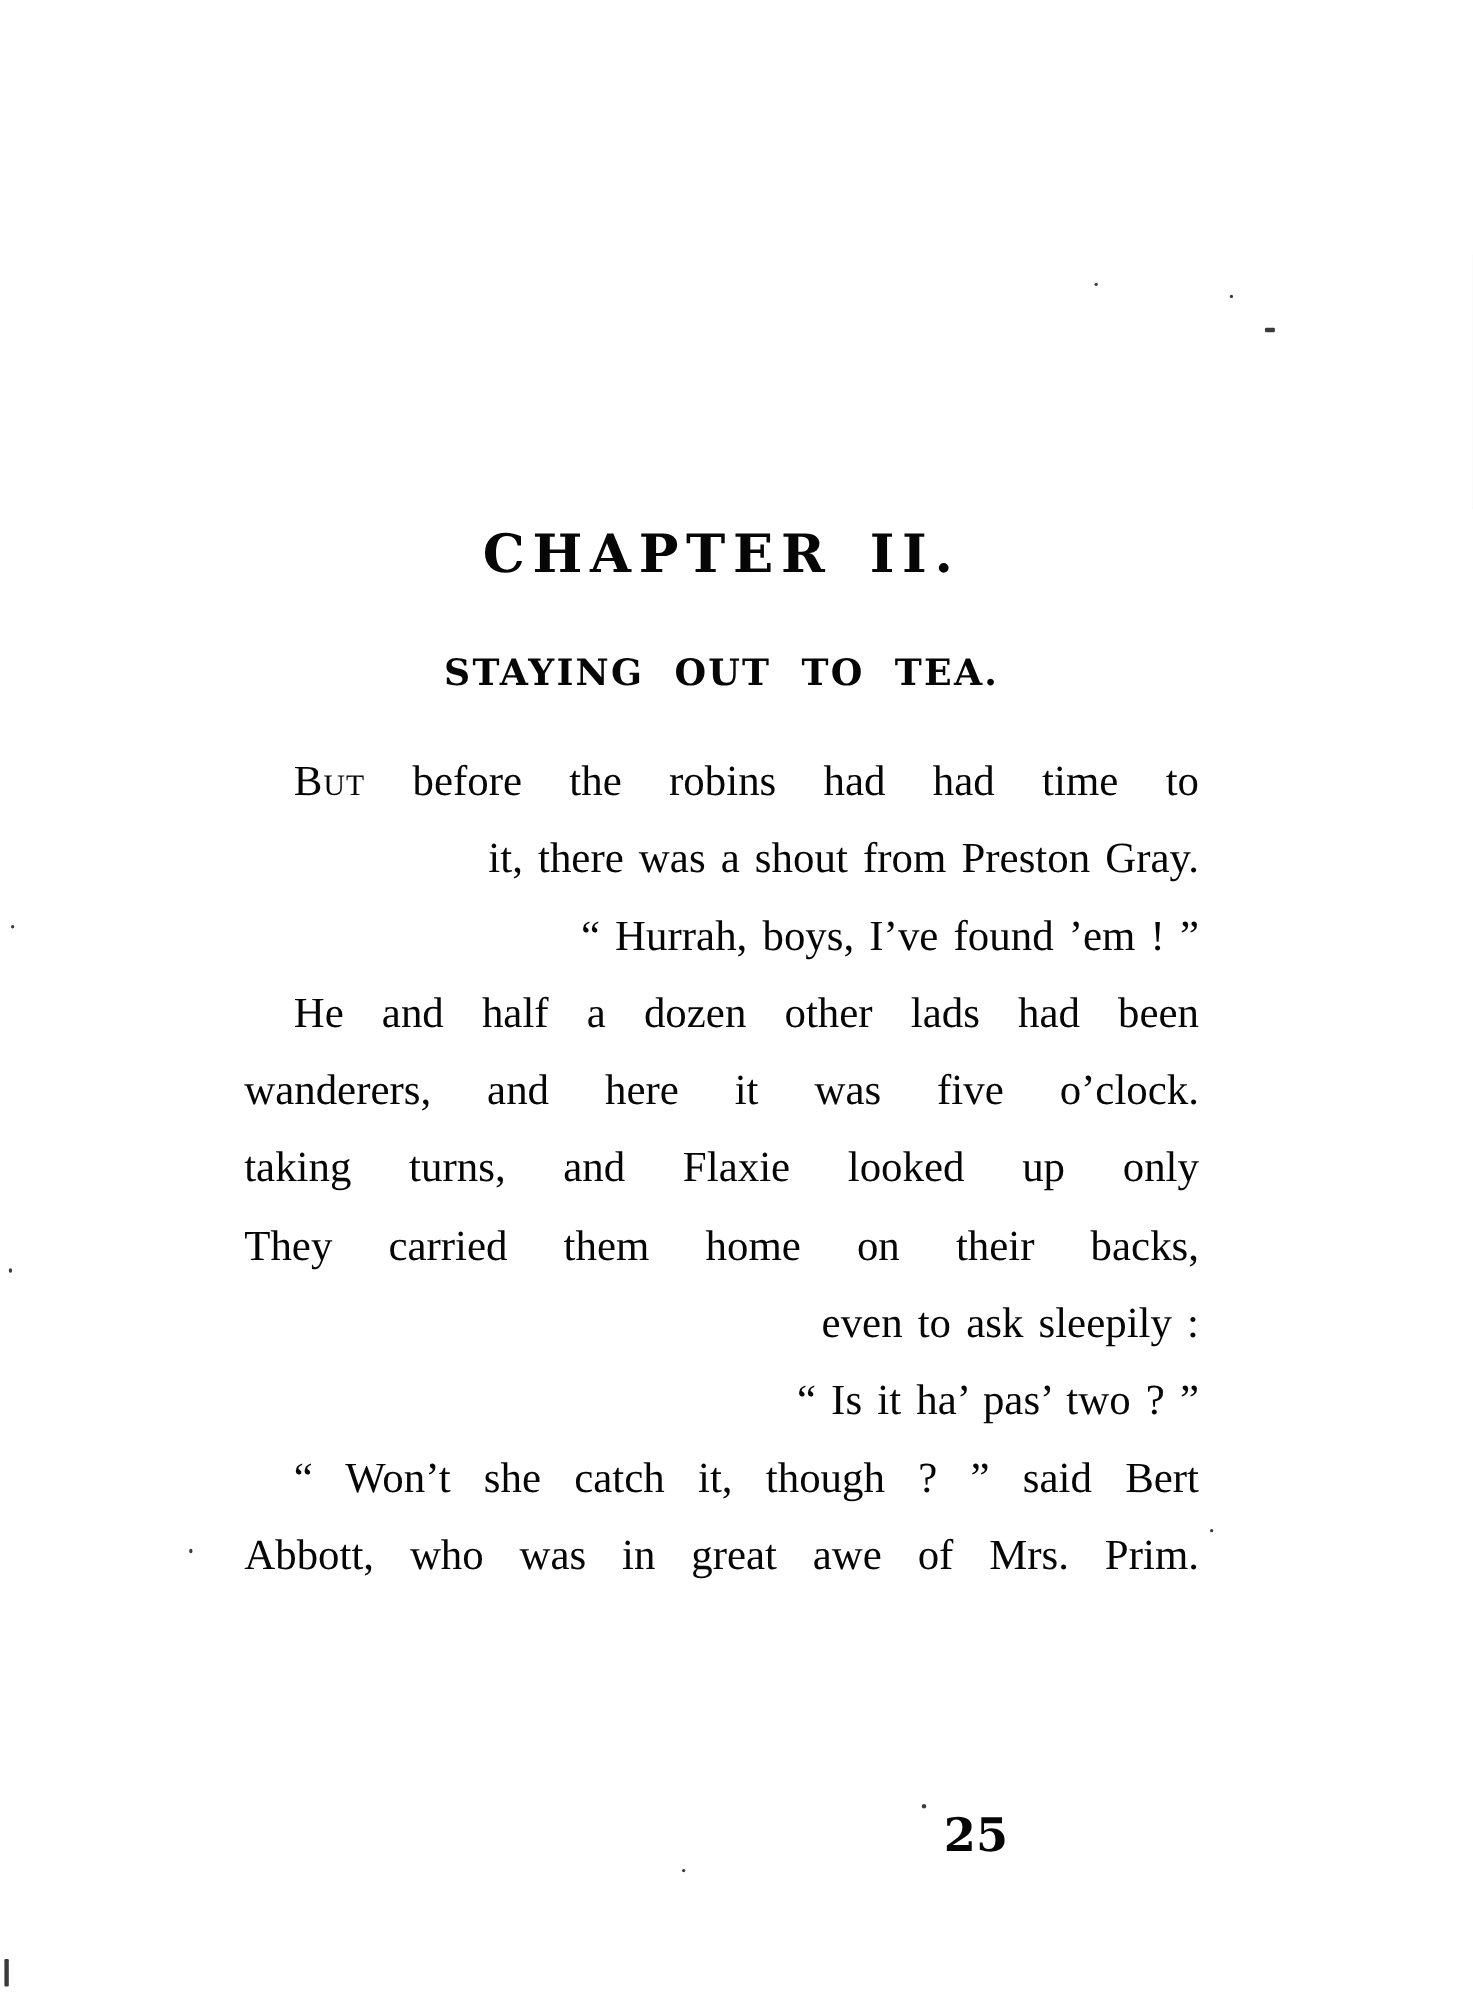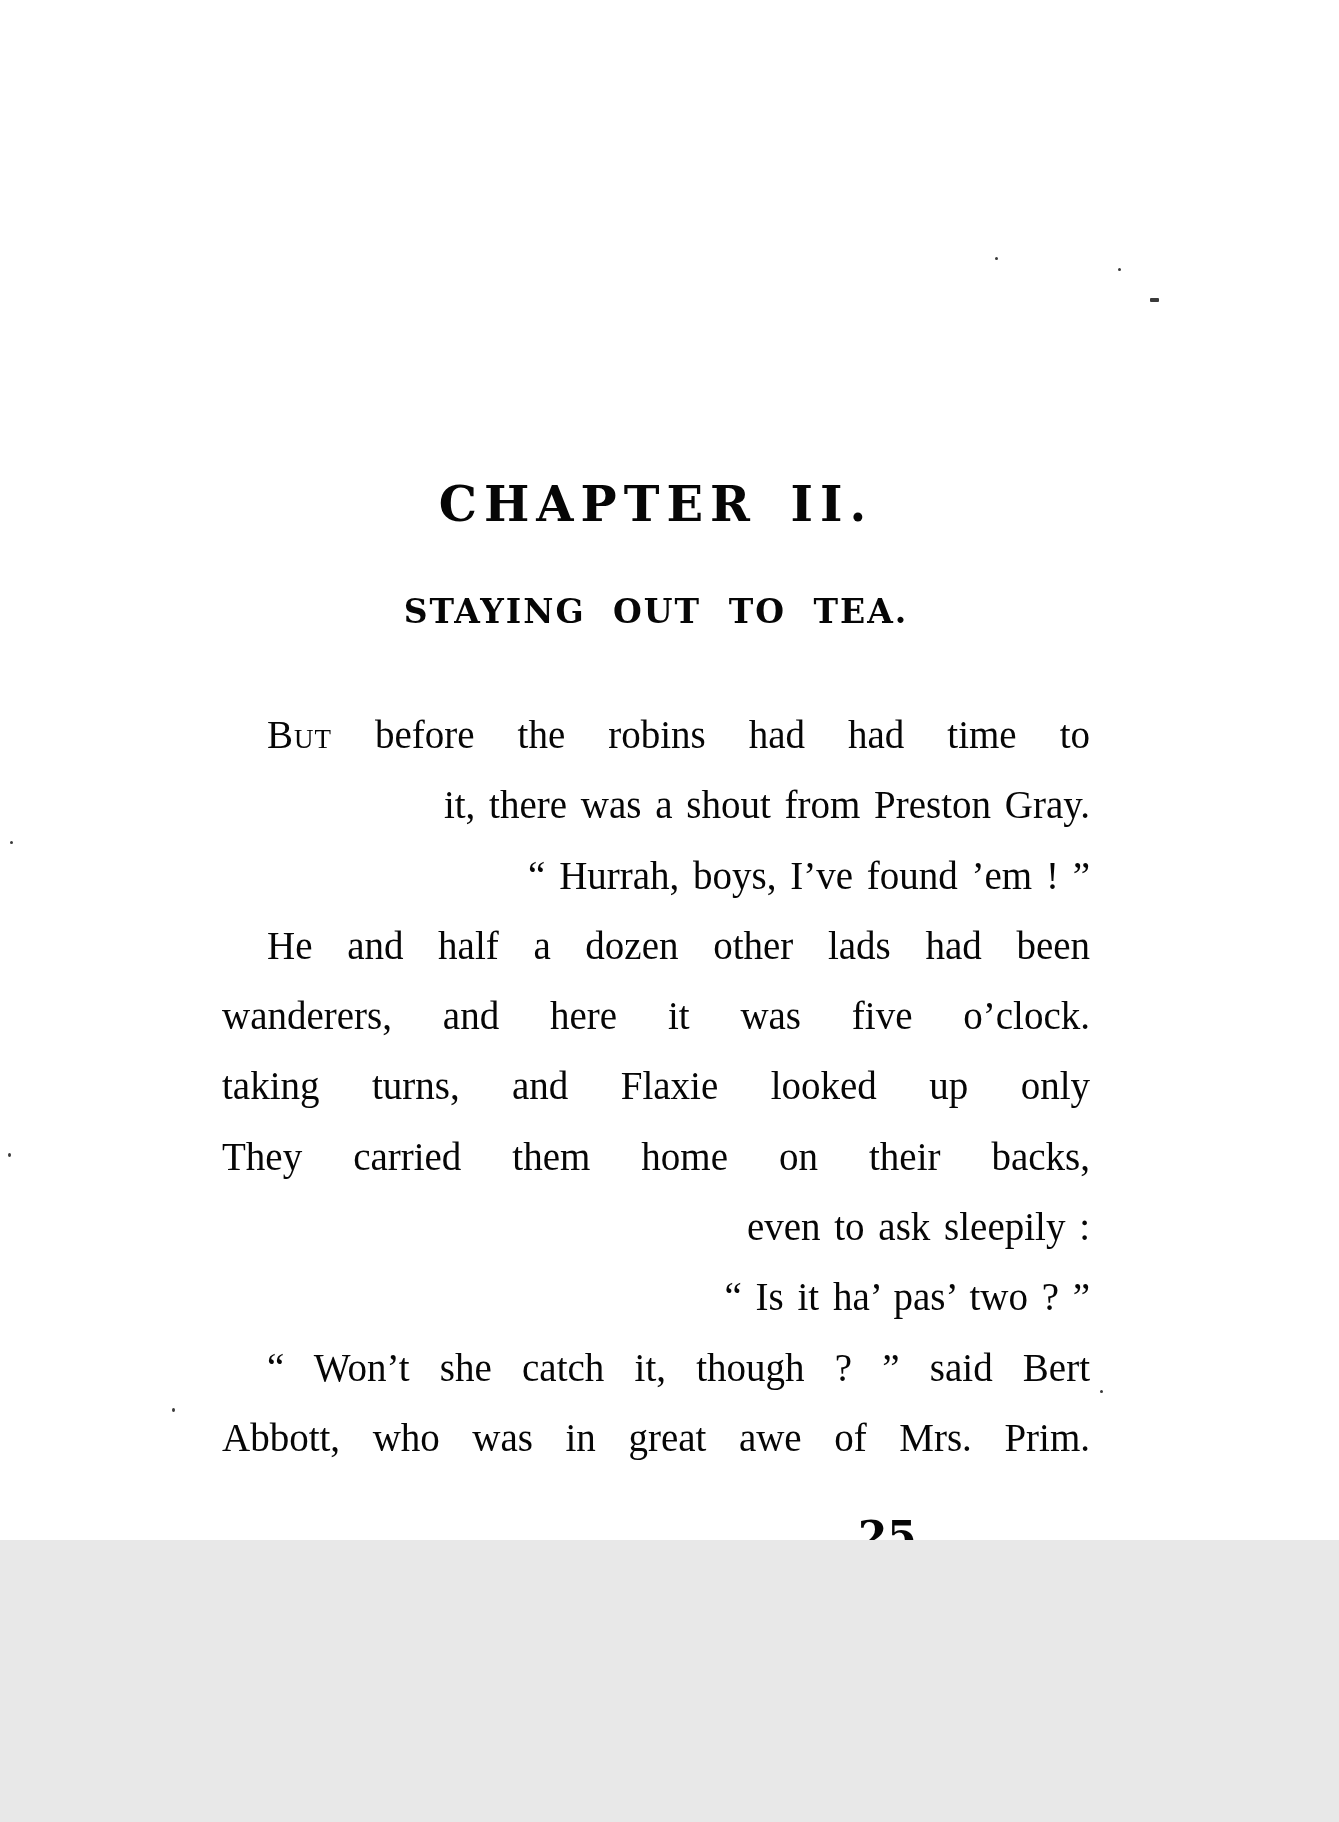--- a/index.html
+++ b/index.html
@@ -1,18 +1,18 @@
 <!DOCTYPE html>
 <html><head>
 <meta charset="utf-8">
 <style>
   html,body { margin:0; padding:0; background:#e8e8e8; }
   .page {
     position:relative;
-    width:1339px; height:1540px;
+    width:1339px; height:1822px;
     margin:0 auto;
     background:#ffffff;
     color:#060606;
     overflow:hidden;
     font-family:"Liberation Serif","DejaVu Serif",serif;
   }
   .chapter-heading {
     position:absolute;
     left:222px; top:478px; width:868px;
     margin:0;
@@ -33,39 +33,39 @@
     font-family:"DejaVu Serif","Liberation Serif",serif;
     font-weight:bold;
     font-size:33px;
     letter-spacing:2px;
     word-spacing:14px;
     line-height:1.2;
     white-space:nowrap;
   }
   .body-text {
     position:absolute;
-    left:222px; top:700px;
+    left:222px; top:676px;
     width:868px;
   }
   .line {
     height:70.3px;
     line-height:70.3px;
     font-size:39px;
     word-spacing:4px;
     text-align:right;
   }
   .line.justify {
     text-align:justify;
     text-align-last:justify;
   }
   .line.indent { padding-left:45px; }
   .smallcaps { font-variant:small-caps; letter-spacing:1px; }
   .page-number {
     position:absolute;
-    left:858px; top:1516px;
+    left:858px; top:1648px;
     font-family:"DejaVu Serif","Liberation Serif",serif;
     font-weight:bold;
     font-size:42px;
     line-height:1;
   }
   
   .speck { position:absolute; background:#3a3a3a; border-radius:50%; }
   .speck.dash { border-radius:1px; }
   .speck.stroke { border-radius:1px; }
 </style>

